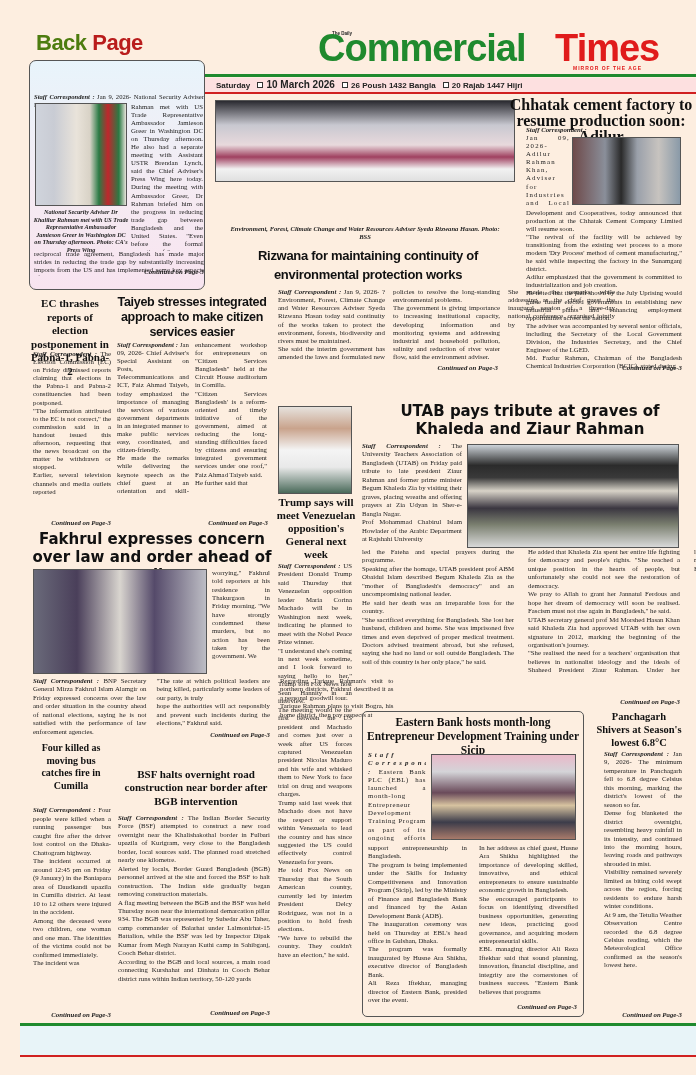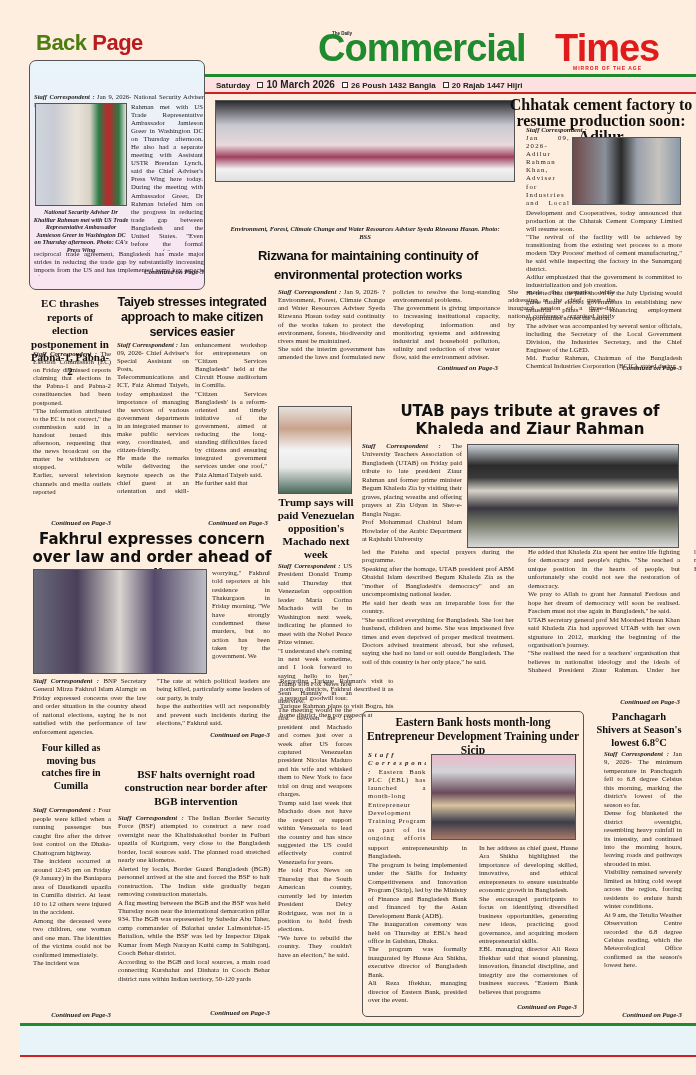--- a/index.html
+++ b/index.html
@@ -111,21 +111,21 @@
 <div class="abs hl" style="left:117px;top:295px;width:150px;font-size:12.5px;line-height:14.8px;font-family:'Liberation Sans',sans-serif;font-weight:bold;">Taiyeb stresses integrated approach to make citizen services easier</div>
 <div class="abs txt col2" style="left:117px;top:341px;width:150px;height:178px;font-size:6.8px;line-height:8.1px;column-gap:6px;">
   <p><span class="byline">Staff Correspondent :</span> <span>Jan 09, 2026- Chief Adviser's Special Assistant on Posts, Telecommunications and ICT, Faiz Ahmad Taiyeb, today emphasized the importance of managing the services of various government departments in an integrated manner to make public services easy, coordinated, and citizen-friendly.</span></p>
   <p>He made the remarks while delivering the keynote speech as the chief guest at an orientation and skill-enhancement workshop for entrepreneurs on "Citizen Services Bangladesh" held at the Circuit House auditorium in Comilla.</p>
   <p>"Citizen Services Bangladesh' is a reform-oriented and timely initiative of the government, aimed at reducing the long-standing difficulties faced by citizens and ensuring integrated government services under one roof," Faiz Ahmad Taiyeb said.</p>
   <p>He further said that</p>
 </div>
 <span class="abs cont" style="left:196px;top:519px;width:72px;font-size:6.8px;">Continued on Page-3</span>
 
 <div class="photo ph-trump" style="left:278px;top:406px;width:74px;height:88px;"></div>
-<div class="abs hl-serif" style="left:276px;top:496px;width:80px;font-size:11px;line-height:13px;">Trump says will paid Venezuelan opposition's Machado next week</div>
+<div class="abs hl-serif" style="left:276px;top:496px;width:80px;font-size:11px;line-height:13px;">Trump says will meet Venezuelan opposition's General next week</div>
 <div class="abs txt" style="left:278px;top:562px;width:74px;height:452px;font-size:6.8px;line-height:8.45px;overflow:hidden;">
   <p><span class="byline">Staff Correspondent :</span> <span>US President Donald Trump said Thursday that Venezuelan opposition leader Maria Corina Machado will be in Washington next week, indicating he planned to meet with the Nobel Peace Prize winner.</span></p>
   <p>"I understand she's coming in next week sometime, and I look forward to saying hello to her," Trump told Fox News host Sean Hannity in an interview.</p>
   <p>The meeting would be the first between the US president and Machado and comes just over a week after US forces captured Venezuelan president Nicolas Maduro and his wife and whisked them to New York to face trial on drug and weapons charges.</p>
   <p>Trump said last week that Machado does not have the respect or support within Venezuela to lead the country and has since suggested the US could effectively control Venezuela for years.</p>
   <p>He told Fox News on Thursday that the South American country, currently led by interim President Delcy Rodriguez, was not in a position to hold fresh elections.</p>
   <p>"We have to rebuild the country. They couldn't have an election," he said.</p>
 </div>
 
 <div class="abs hl-serif" style="left:380px;top:402px;width:300px;font-size:15px;line-height:18px;font-family:'DejaVu Sans',sans-serif;">UTAB pays tribute at graves of Khaleda and Ziaur Rahman</div>

